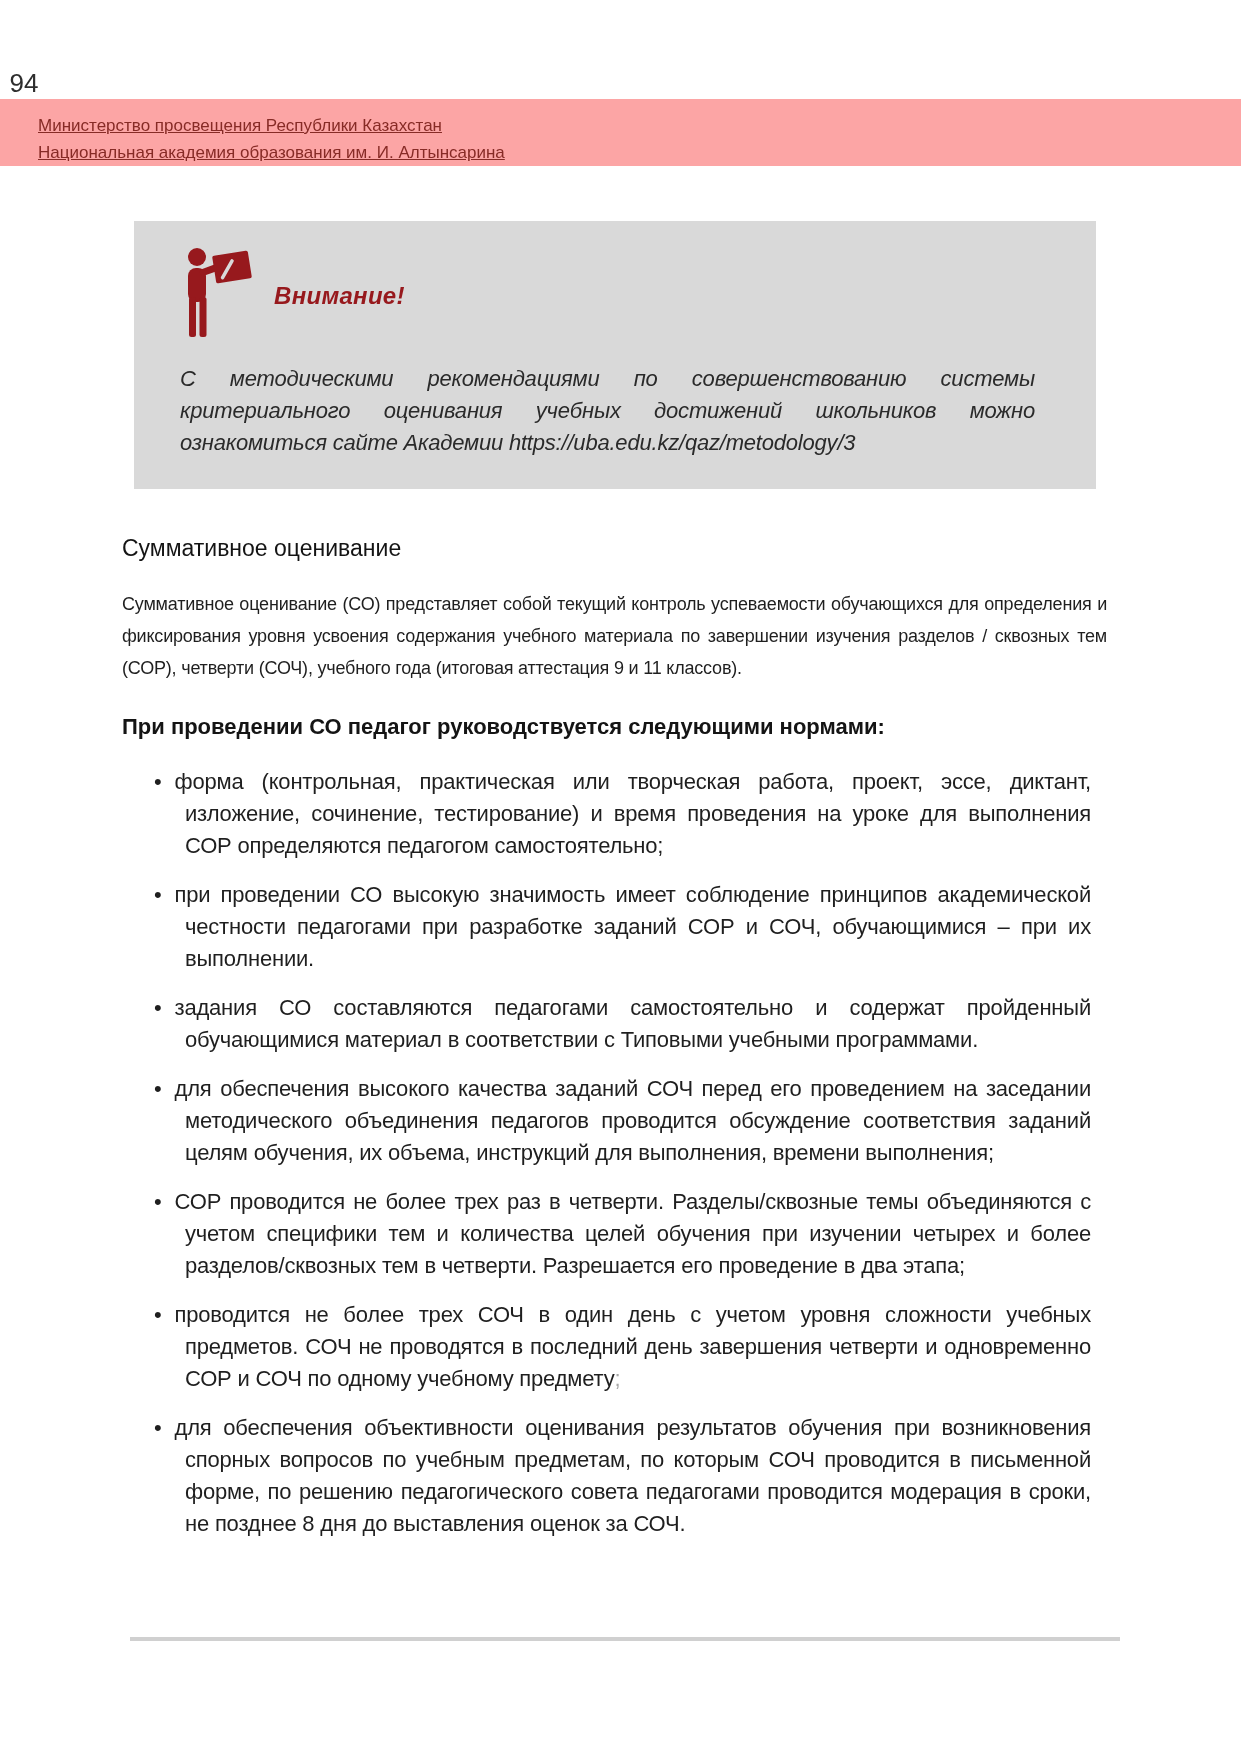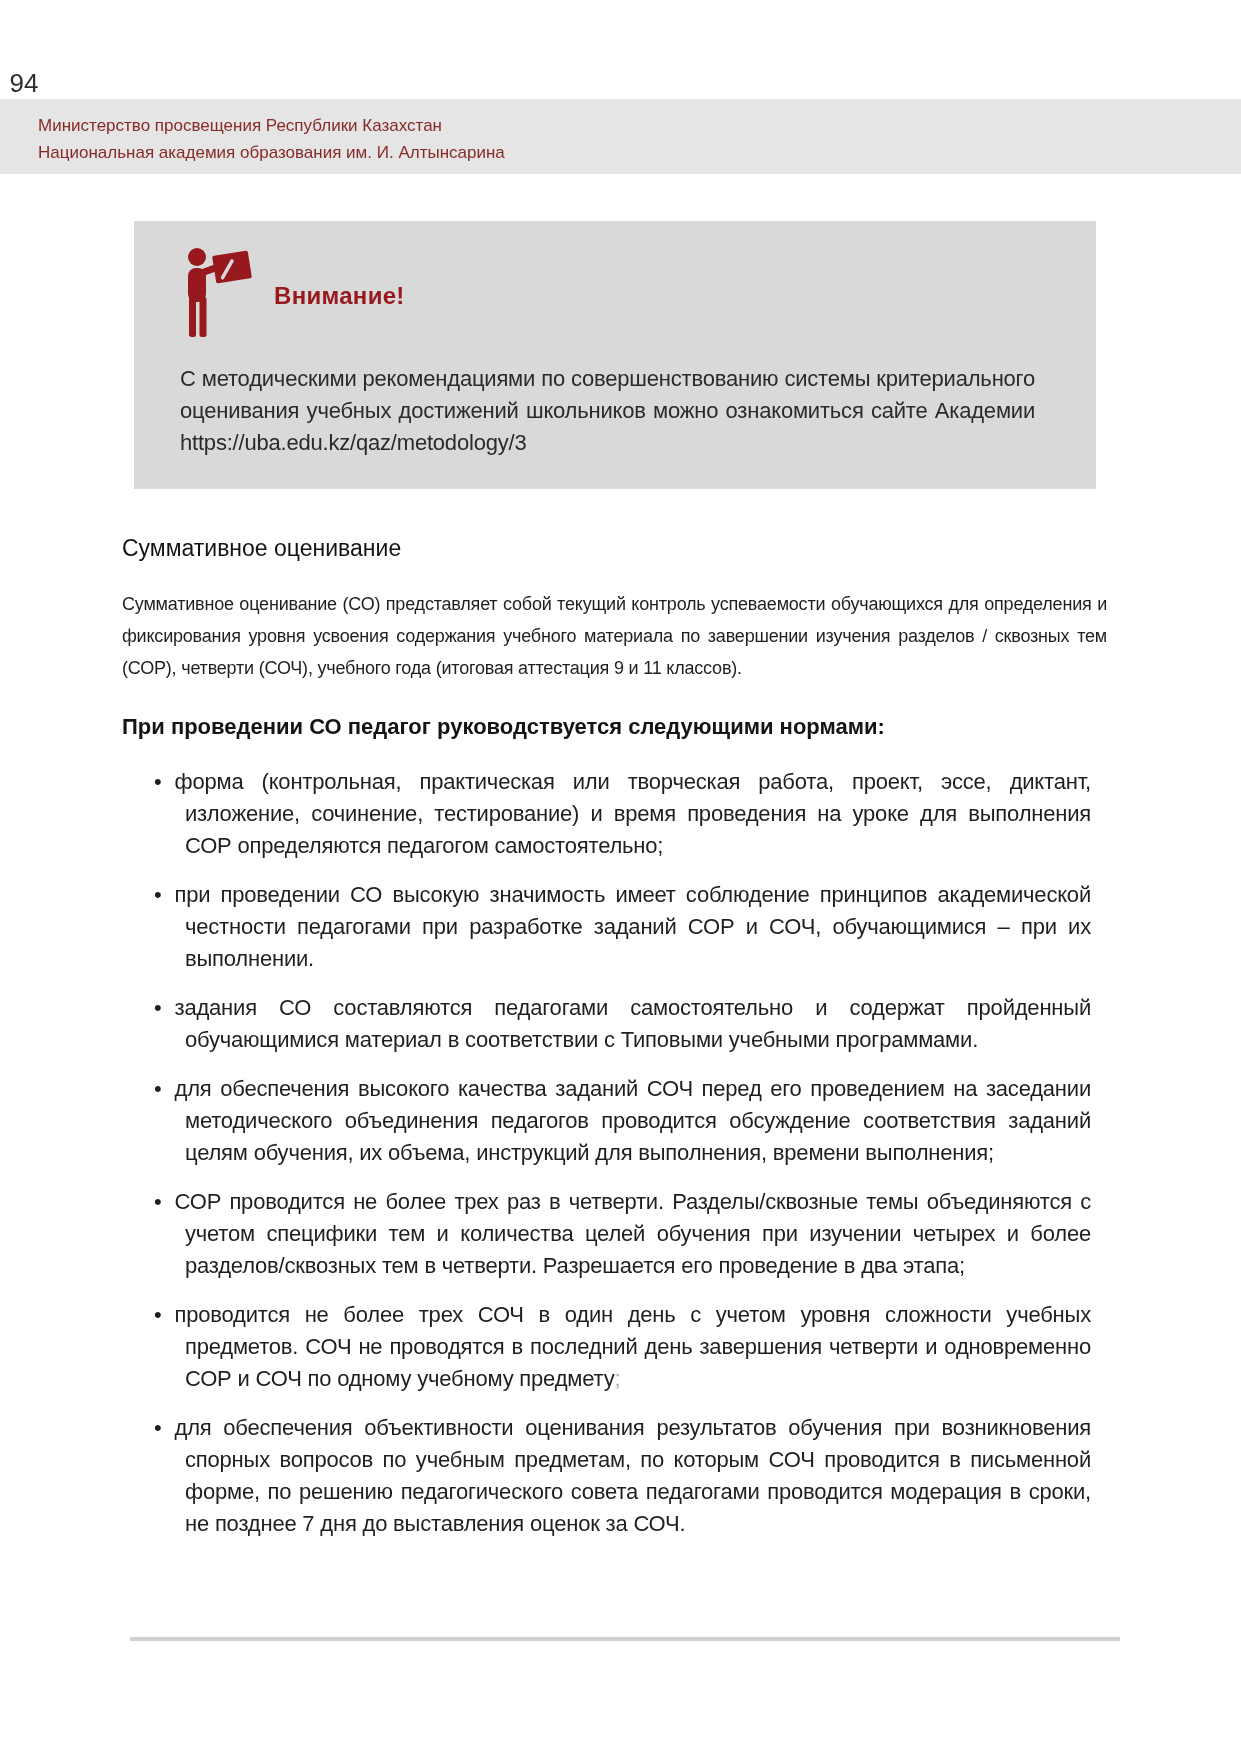--- a/index.html
+++ b/index.html
@@ -12,28 +12,29 @@
     color:#1f1f1f;
   }
   
   .band{display:flex;margin-top:68px;height:78px;flex-direction:column;}
   .band-left{width:132px;background:#00b0c0;}
   .band-num{
     width:48px;display:flex;align-items:center;justify-content:center;
     font-size:26px;color:#2e2e2e;background:#ffffff;
   }
   .band-right{
-    flex:1;background:#e5e5e5;color:#872b26;
-    padding:13px 0 8px 38px;font-size:17px;line-height:27px;
+    flex:1;background:#fca5a5;color:#872b26;
+    padding:13px 0 0 38px;font-size:17px;line-height:27px;text-decoration:underline;
   }
   
   .attention{
     margin:75px 145px 0 134px;
     background:#d9d9d9;
     padding:26px 61px 30px 46px;
+    font-style:italic;
   }
   .attn-head{display:flex;align-items:center;gap:20px;margin-bottom:18px;}
   .attn-title{font-size:24px;font-weight:bold;color:#97191d;letter-spacing:.3px;}
   .attn-text{
     font-size:22px;line-height:32px;text-align:justify;
     margin:0;color:#2a2a2a;letter-spacing:-.2px;
   }
   
   .content{margin:0 134px 0 122px;}
   .section-heading{margin:46px 0 26px;font-size:23px;font-weight:normal;color:#141414;}
@@ -96,19 +97,19 @@
     <p class="intro">Суммативное оценивание (СО) представляет собой текущий контроль успеваемости обучающихся для определения и фиксирования уровня усвоения содержания учебного материала по завершении изучения разделов / сквозных тем (СОР), четверти (СОЧ), учебного года (итоговая аттестация 9 и 11 классов).</p>
     <p class="norms-heading">При проведении СО педагог руководствуется следующими нормами:</p>
 
     <ul class="bullets">
       <li><span class="marker">•</span><span>форма (контрольная, практическая или творческая работа, проект, эссе, диктант, изложение, сочинение, тестирование) и время проведения на уроке для выполнения СОР определяются педагогом самостоятельно;</span><span class="tail"></span></li>
       <li><span class="marker">•</span><span>при проведении СО высокую значимость имеет соблюдение принципов академической честности педагогами при разработке заданий СОР и СОЧ, обучающимися – при их выполнении.</span><span class="tail"></span></li>
       <li><span class="marker">•</span><span>задания СО составляются педагогами самостоятельно и содержат пройденный обучающимися материал в соответствии с Типовыми учебными программами.</span><span class="tail"></span></li>
       <li><span class="marker">•</span><span>для обеспечения высокого качества заданий СОЧ перед его проведением на заседании методического объединения педагогов проводится обсуждение соответствия заданий целям обучения, их объема, инструкций для выполнения, времени выполнения;</span><span class="tail"></span></li>
       <li><span class="marker">•</span><span>СОР проводится не более трех раз в четверти. Разделы/сквозные темы объединяются с учетом специфики тем и количества целей обучения при изучении четырех и более разделов/сквозных тем в четверти. Разрешается его проведение в два этапа;</span><span class="tail"></span></li>
       <li><span class="marker">•</span><span>проводится не более трех СОЧ в один день с учетом уровня сложности учебных предметов. СОЧ не проводятся в последний день завершения четверти и одновременно СОР и СОЧ по одному учебному предмету</span><span class="tail">;</span></li>
-      <li><span class="marker">•</span><span>для обеспечения объективности оценивания результатов обучения при возникновения спорных вопросов по учебным предметам, по которым СОЧ проводится в письменной форме, по решению педагогического совета педагогами проводится модерация в сроки, не позднее 7 дня до выставления оценок за СОЧ.</span><span class="tail"></span></li>
+      <li><span class="marker">•</span><span>для обеспечения объективности оценивания результатов обучения при возникновения спорных вопросов по учебным предметам, по которым СОЧ проводится в письменной форме, по решению педагогического совета педагогами проводится модерация в сроки, не позднее 8 дня до выставления оценок за СОЧ.</span><span class="tail"></span></li>
     </ul>
   </div>
 
   <div class="footer-rule"></div>
 
 </div>
 
 </body></html>

